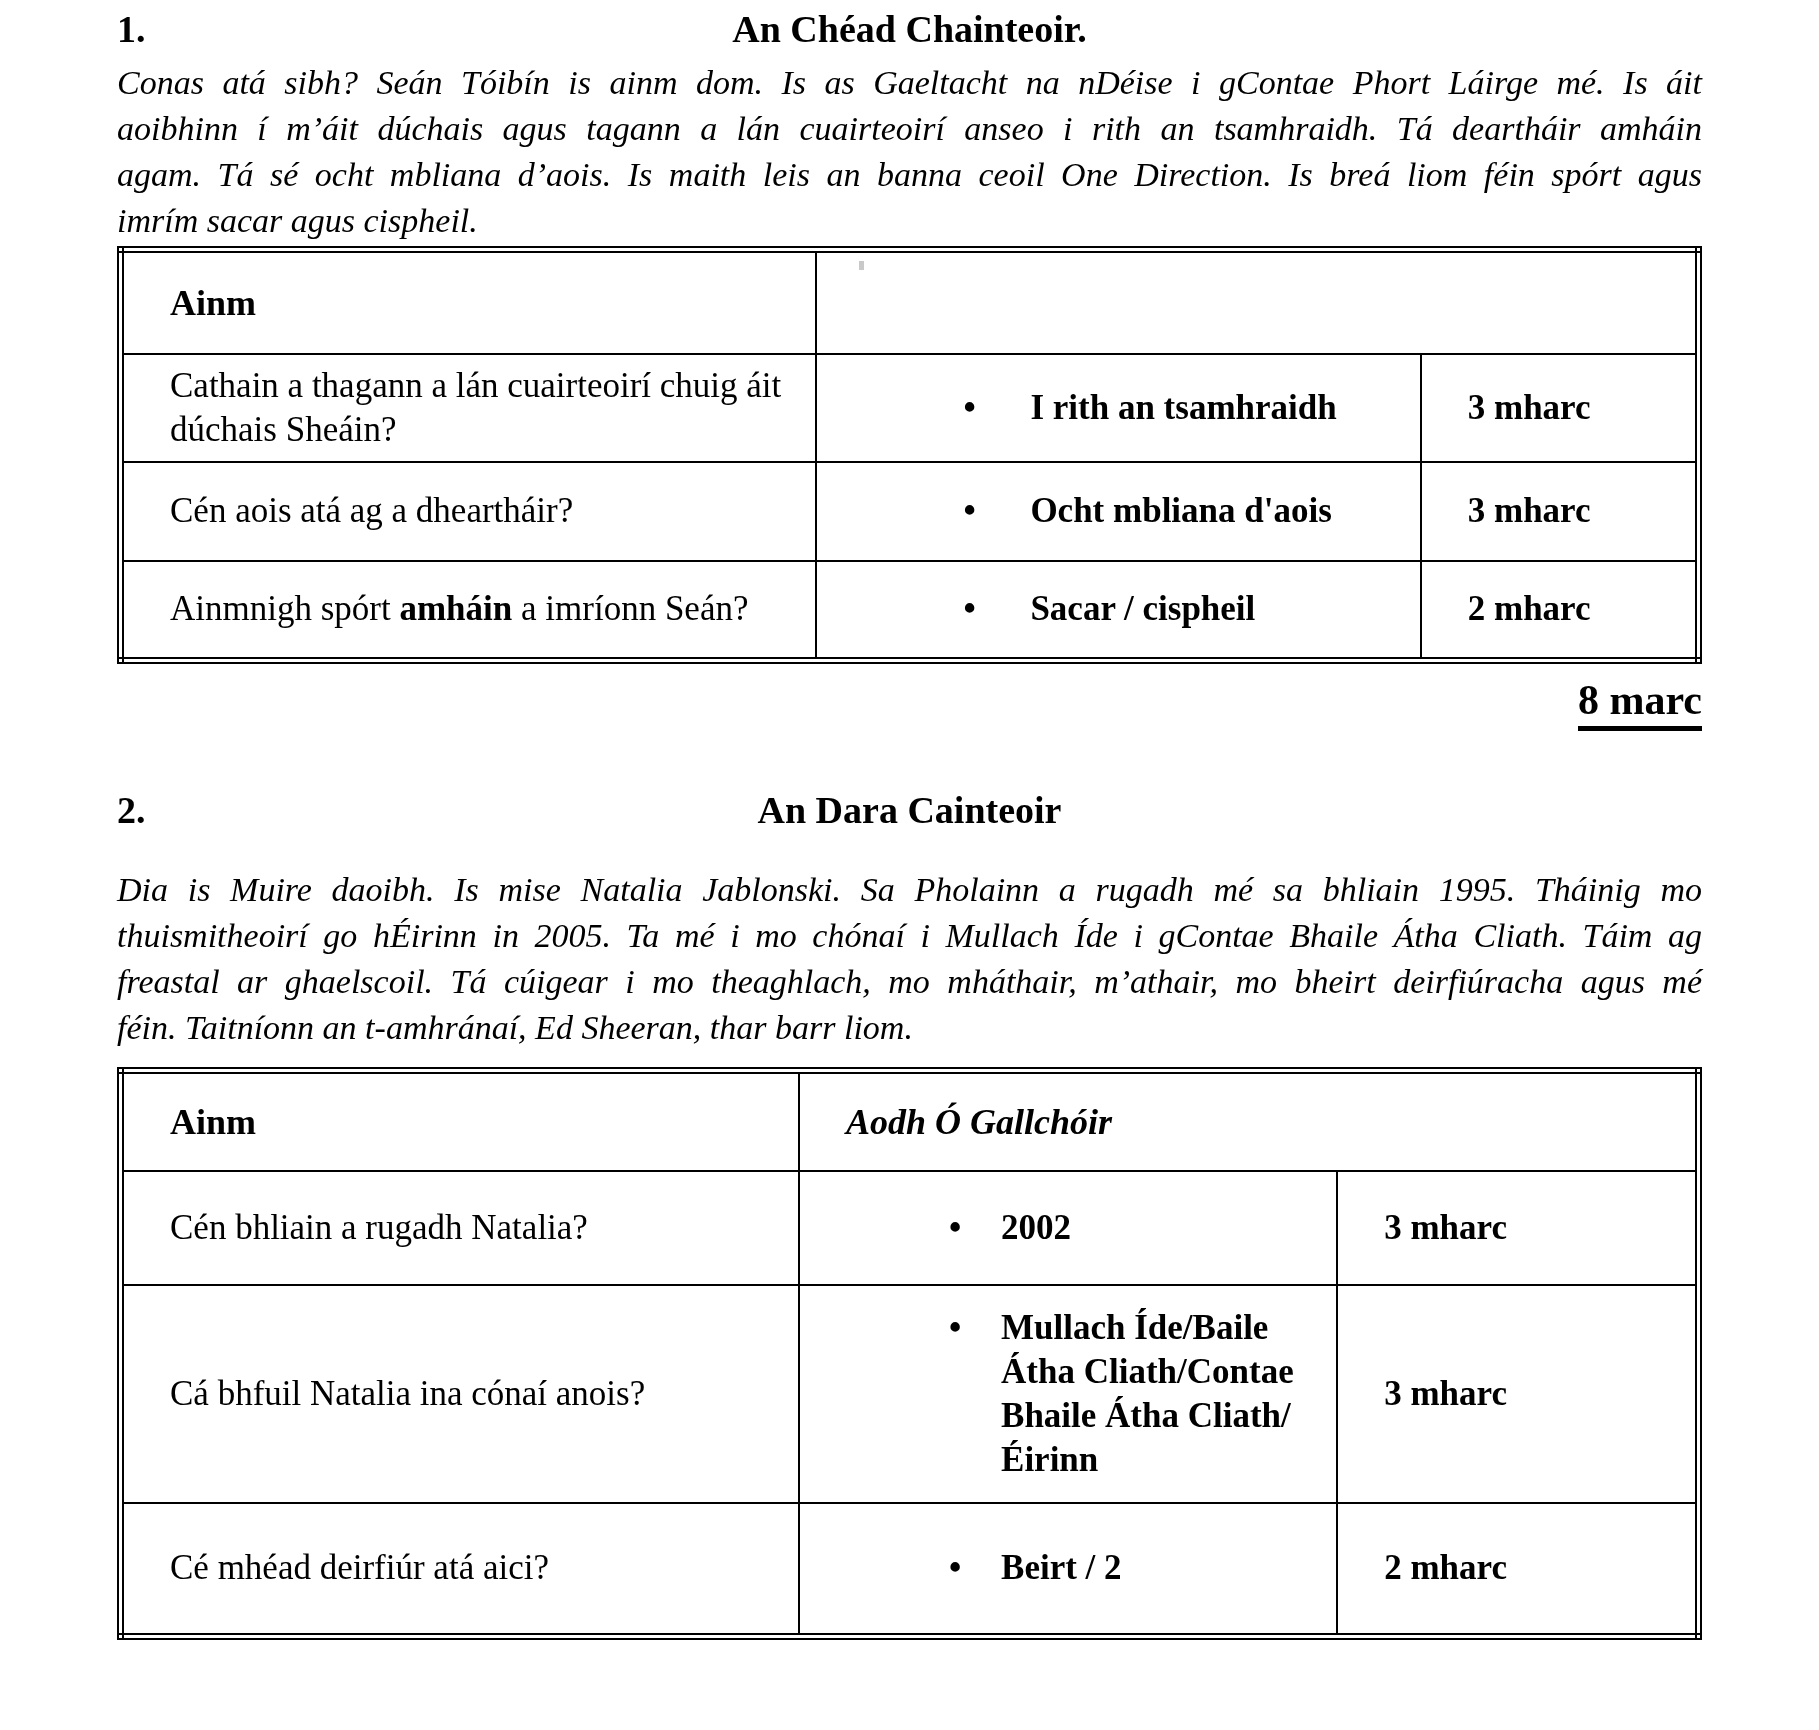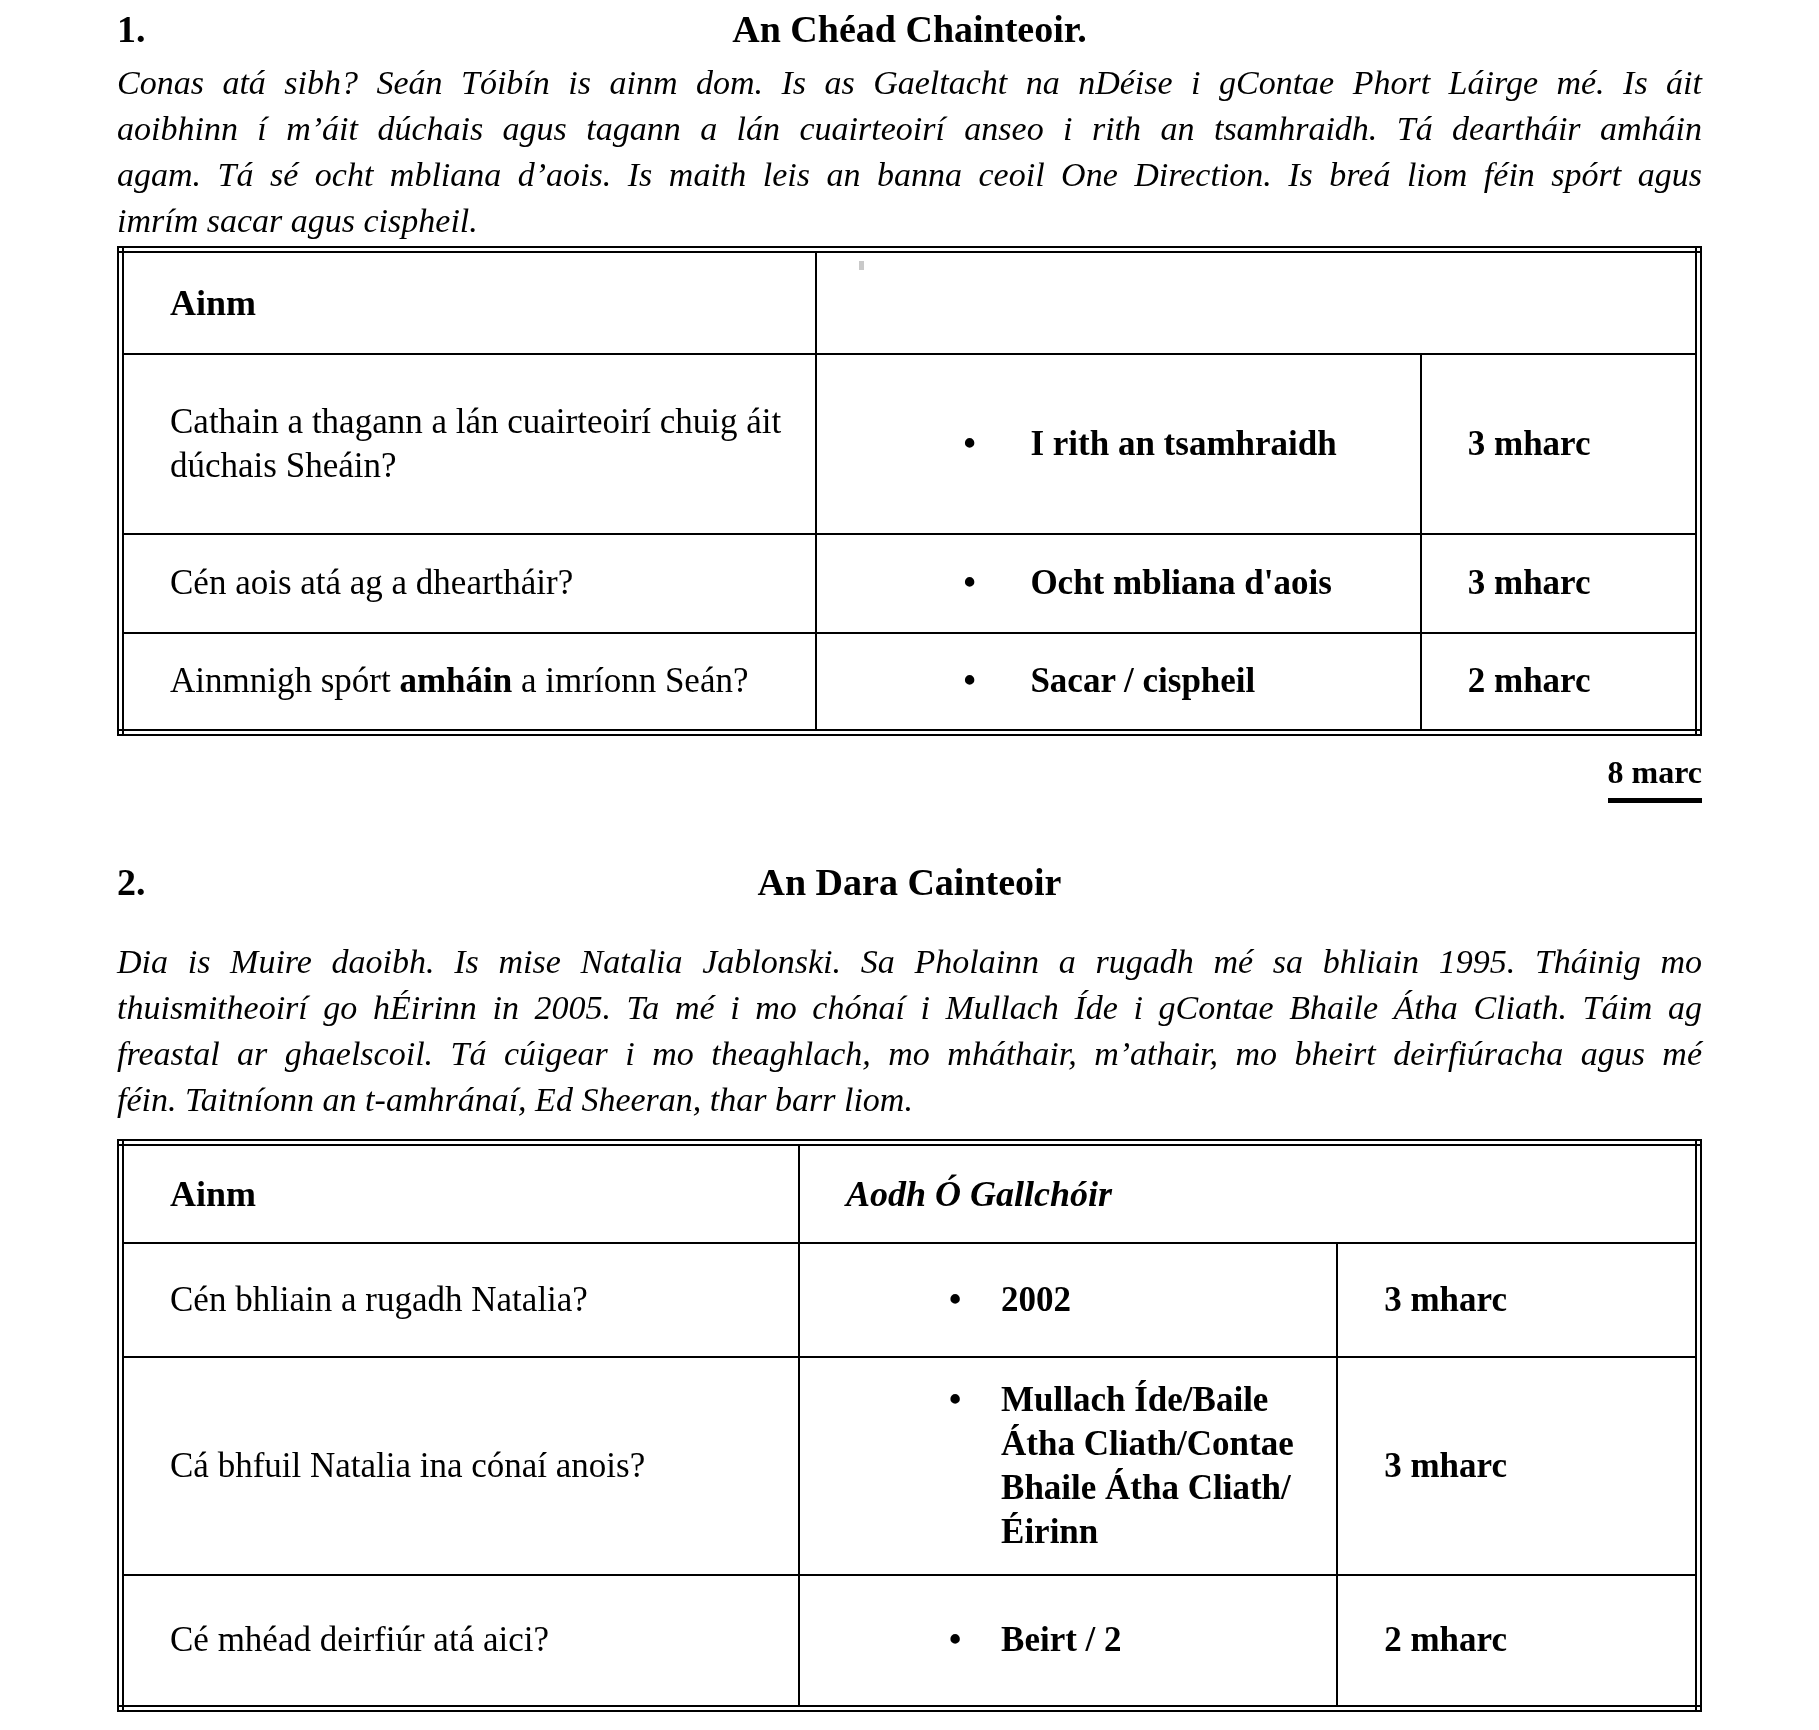--- a/index.html
+++ b/index.html
@@ -69,21 +69,21 @@
   .t2 .bullet-item { padding-left: 155px; padding-right: 28px; }
   .bullet-glyph {
     position: absolute;
     left: 100px;
     top: 0;
     font-weight: bold;
   }
   .t2 .bullet-glyph { left: 103px; }
   
   .t1 tr.r-head { height: 104px; }
-  .t1 tr.r1 { height: 180px; }
+  .t1 tr.r1 { height: 108px; }
   .t1 tr.r2 { height: 99px; }
   .t1 tr.r3 { height: 100px; }
   .t2 tr.r-head { height: 100px; }
   .t2 tr.r1 { height: 114px; }
   .t2 tr.r2 { height: 218px; }
   .t2 tr.r3 { height: 134px; }
   
   td.vtop { vertical-align: top; }
   .pt40 { padding-top: 40px; margin-left: 43px; }
   .pt26 { padding-top: 26px; }
@@ -100,21 +100,21 @@
     top: 8px;
     width: 5px;
     height: 9px;
     background: #c9c9c9;
   }
   
   .total-marks {
     margin-top: 12px;
     text-align: right;
     font-weight: bold;
-    font-size: 32px;
+    font-size: 42px;
     line-height: 48px;
     font-family: Liberation Serif, serif;
   }
   .total-marks .underlined {
     display: inline-block;
     border-bottom: 5px solid #000000;
     padding-bottom: 2px;
   }
   .sec2 { margin-top: 56px; }
   .bold-inline { font-weight: bold; }

